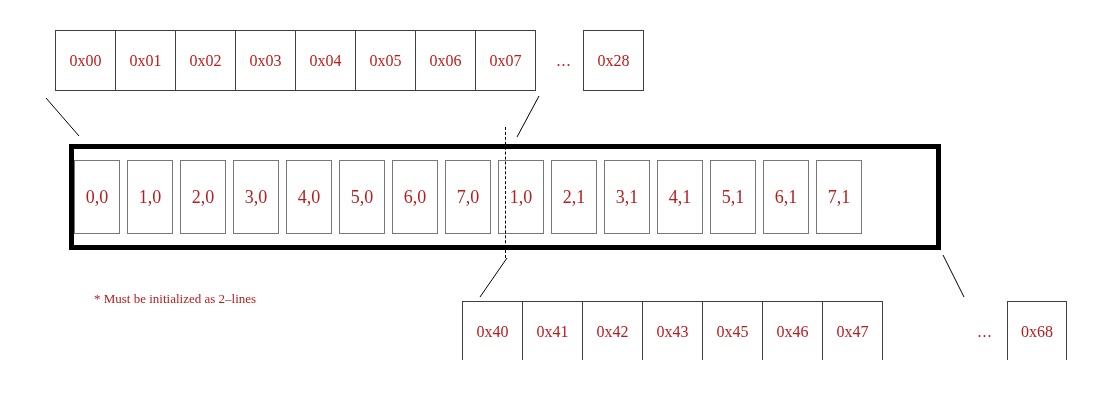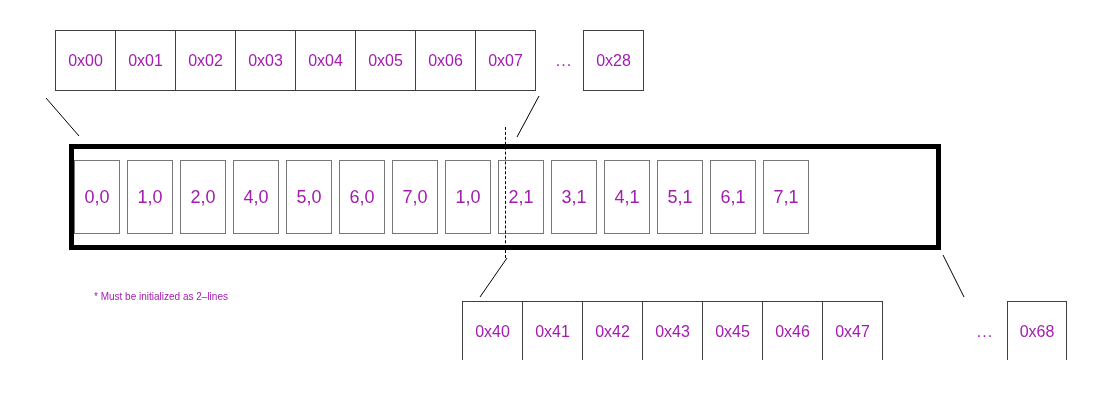--- a/index.html
+++ b/index.html
@@ -1,22 +1,22 @@
 <!DOCTYPE html>
 <html style="--background: #ffffff; --line: #000000; --cell-border: #3f3f3f; --display-cell-border: #777777;"><head>
 <meta charset="utf-8">
 <style>
   html, body { margin: 0; padding: 0; }
   .canvas {
     position: relative;
     width: 1113px;
     height: 360px;
     background: var(--background, #ffffff);
-    font-family: Liberation Sans, sans-serif;
-    color: #a21caf;
+    font-family: Liberation Serif, serif;
+    color: #b91c1c;
     overflow: hidden;
   }
 
   
   .strip { position: absolute; display: flex; }
   .addr-cell {
     box-sizing: border-box;
     width: 61px; height: 61px;
     margin-left: -1px;
     border: 1px solid var(--cell-border, #3f3f3f);
@@ -82,21 +82,21 @@
   .connectors {
     position: absolute;
     left: 0; top: 0;
     width: 1113px; height: 400px;
     pointer-events: none;
   }
 
   .footnote {
     position: absolute;
     left: 94px; top: 291px;
-    font-size: 10px;
+    font-size: 13px;
   }
 </style>
 </head>
 <body>
 
 <div class="canvas">
 
   <div class="strip top-strip">
       <div class="addr-cell">0x00</div>
       <div class="addr-cell">0x01</div>
@@ -108,20 +108,21 @@
       <div class="addr-cell">0x07</div>
     </div>
   <div class="ellipsis top-ellipsis">...</div>
   <div class="addr-cell standalone top-last">0x28</div>
 
   <div class="display-box">
     <div class="display-cells">
         <div class="disp-cell">0,0</div>
         <div class="disp-cell">1,0</div>
         <div class="disp-cell">2,0</div>
+        <div class="disp-cell">3,0</div>
         <div class="disp-cell">4,0</div>
         <div class="disp-cell">5,0</div>
         <div class="disp-cell">6,0</div>
         <div class="disp-cell">7,0</div>
         <div class="disp-cell">1,0</div>
         <div class="disp-cell">2,1</div>
         <div class="disp-cell">3,1</div>
         <div class="disp-cell">4,1</div>
         <div class="disp-cell">5,1</div>
         <div class="disp-cell">6,1</div>

